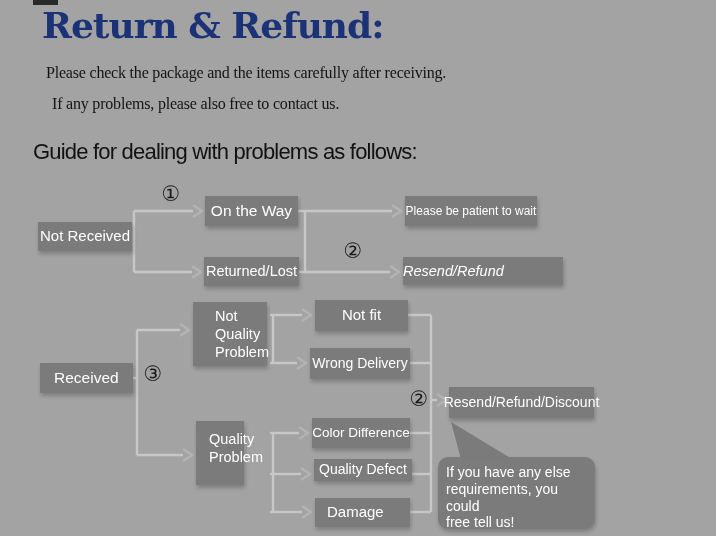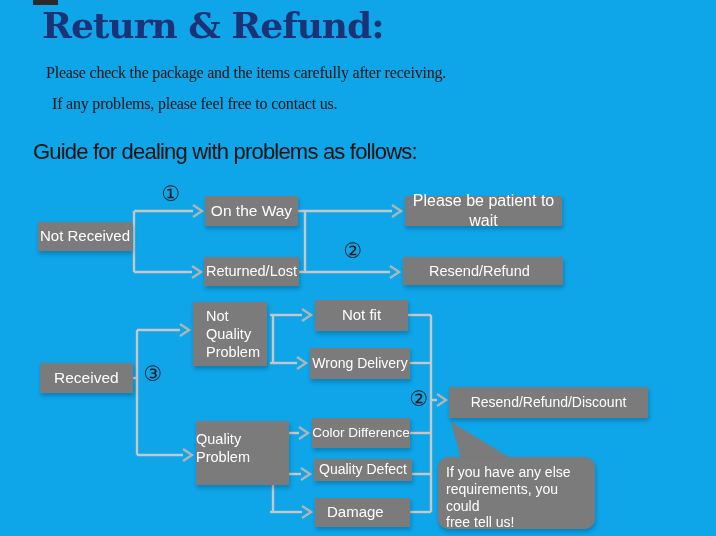--- a/index.html
+++ b/index.html
@@ -1,17 +1,17 @@
 <!DOCTYPE html>
 <html><head>
 <meta charset="utf-8">
 <style>
   html,body{margin:0;padding:0;background:#e8e8e8;}
   .stage{
-    position:relative;width:716px;height:536px;background:#0ea5e9;overflow:hidden;
+    position:relative;width:716px;height:536px;background:#a3a3a3;overflow:hidden;
     font-family:"Liberation Sans",sans-serif;margin:0 auto;
   }
   .artifact{position:absolute;left:33px;top:0;width:25px;height:5px;background:#2a2a2a;}
   .page-title{
     position:absolute;left:42px;top:4px;margin:0;
     font-family:"DejaVu Serif","Liberation Serif",serif;
     font-weight:bold;font-size:36px;letter-spacing:-1px;color:#1c3276;
   }
   .intro{position:absolute;color:#141414;font-size:16px;letter-spacing:-0.2px;font-family:Liberation Serif, serif;}
   .intro.l1{left:46px;top:64px;}
@@ -41,21 +41,21 @@
 </style>
 </head>
 <body>
 
 <div class="stage">
 
   <div class="artifact"></div>
 
   <h1 class="page-title">Return &amp; Refund:</h1>
   <div class="intro l1">Please check the package and the items carefully after receiving.</div>
-  <div class="intro l2">If any problems, please feel free to contact us.</div>
+  <div class="intro l2">If any problems, please also free to contact us.</div>
   <h2 class="guide-heading">Guide for dealing with problems as follows:</h2>
 
   <svg class="connectors" viewBox="0 0 716 536">
     <g stroke="#c7c7c7" stroke-width="2.4" fill="none">
 
       <path d="M134 211 V272"></path>
       <path d="M134 211 H193"></path>
       <path d="M134 272 H192"></path>
       <path d="M298 211 H392"></path>
       <path d="M305 211 V272"></path>
@@ -93,28 +93,28 @@
       <path d="M299 427 L308 433 L299 439"></path>
       <path d="M301 468 L310 474 L301 480"></path>
       <path d="M302 506 L311 512 L302 518"></path>
     </g>
     <polygon points="451,422 512,459 461,459" fill="#7b7b7b"></polygon>
   </svg>
 
   <div class="node" style="left:38px;top:222px;width:94px;height:29px;font-size:15px;">Not Received</div>
   <div class="node" style="left:205px;top:196px;width:93px;height:30px;font-size:15.5px;">On the Way</div>
   <div class="node" style="left:204px;top:257px;width:95px;height:29px;font-size:14.5px;">Returned/Lost</div>
-  <div class="node" style="left:405px;top:196px;width:157px;height:30px;font-size:16px;">Please be patient to wait</div>
-  <div class="node align-left" style="left:403px;top:257px;width:160px;height:28px;font-size:14.5px;padding-left:26px;">Resend/Refund</div>
+  <div class="node" style="left:405px;top:196px;width:132px;height:30px;font-size:12px;">Please be patient to wait</div>
+  <div class="node align-left" style="left:403px;top:257px;width:160px;height:28px;font-size:14.5px;padding-left:0;font-style:italic;">Resend/Refund</div>
   <div class="node align-left" style="left:40px;top:363px;width:93px;height:30px;font-size:15.5px;padding-left:14px;">Received</div>
-  <div class="node align-left" style="left:193px;top:302px;width:74px;height:64px;font-size:14.5px;padding-left:13px;align-items:flex-start;padding-top:5px;">Not Quality Problem</div>
+  <div class="node align-left" style="left:193px;top:302px;width:74px;height:64px;font-size:14.5px;padding-left:22px;align-items:flex-start;padding-top:5px;">Not Quality Problem</div>
   <div class="node" style="left:315px;top:300px;width:93px;height:31px;font-size:15px;">Not fit</div>
   <div class="node" style="left:310px;top:348px;width:100px;height:31px;font-size:14px;">Wrong Delivery</div>
-  <div class="node" style="left:449px;top:387px;width:199px;height:31px;font-size:14px;">Resend/Refund/Discount</div>
-  <div class="node align-left" style="left:196px;top:421px;width:93px;height:64px;font-size:14.5px;align-items:flex-start;padding-top:9px;">Quality Problem</div>
+  <div class="node" style="left:449px;top:387px;width:145px;height:31px;font-size:14px;">Resend/Refund/Discount</div>
+  <div class="node align-left" style="left:196px;top:421px;width:48px;height:64px;font-size:14.5px;padding-left:13px;align-items:flex-start;padding-top:9px;">Quality Problem</div>
   <div class="node" style="left:312px;top:418px;width:98px;height:30px;font-size:13.5px;">Color Difference</div>
   <div class="node" style="left:314px;top:459px;width:98px;height:22px;font-size:14px;">Quality Defect</div>
   <div class="node align-left" style="left:315px;top:498px;width:95px;height:29px;font-size:15px;padding-left:12px;">Damage</div>
 
   <div class="marker" style="left:158px;top:184px;">①</div>
   <div class="marker" style="left:340px;top:241px;">②</div>
   <div class="marker" style="left:140px;top:364px;">③</div>
   <div class="marker" style="left:406px;top:389px;">②</div>
 
   <div class="bubble">

